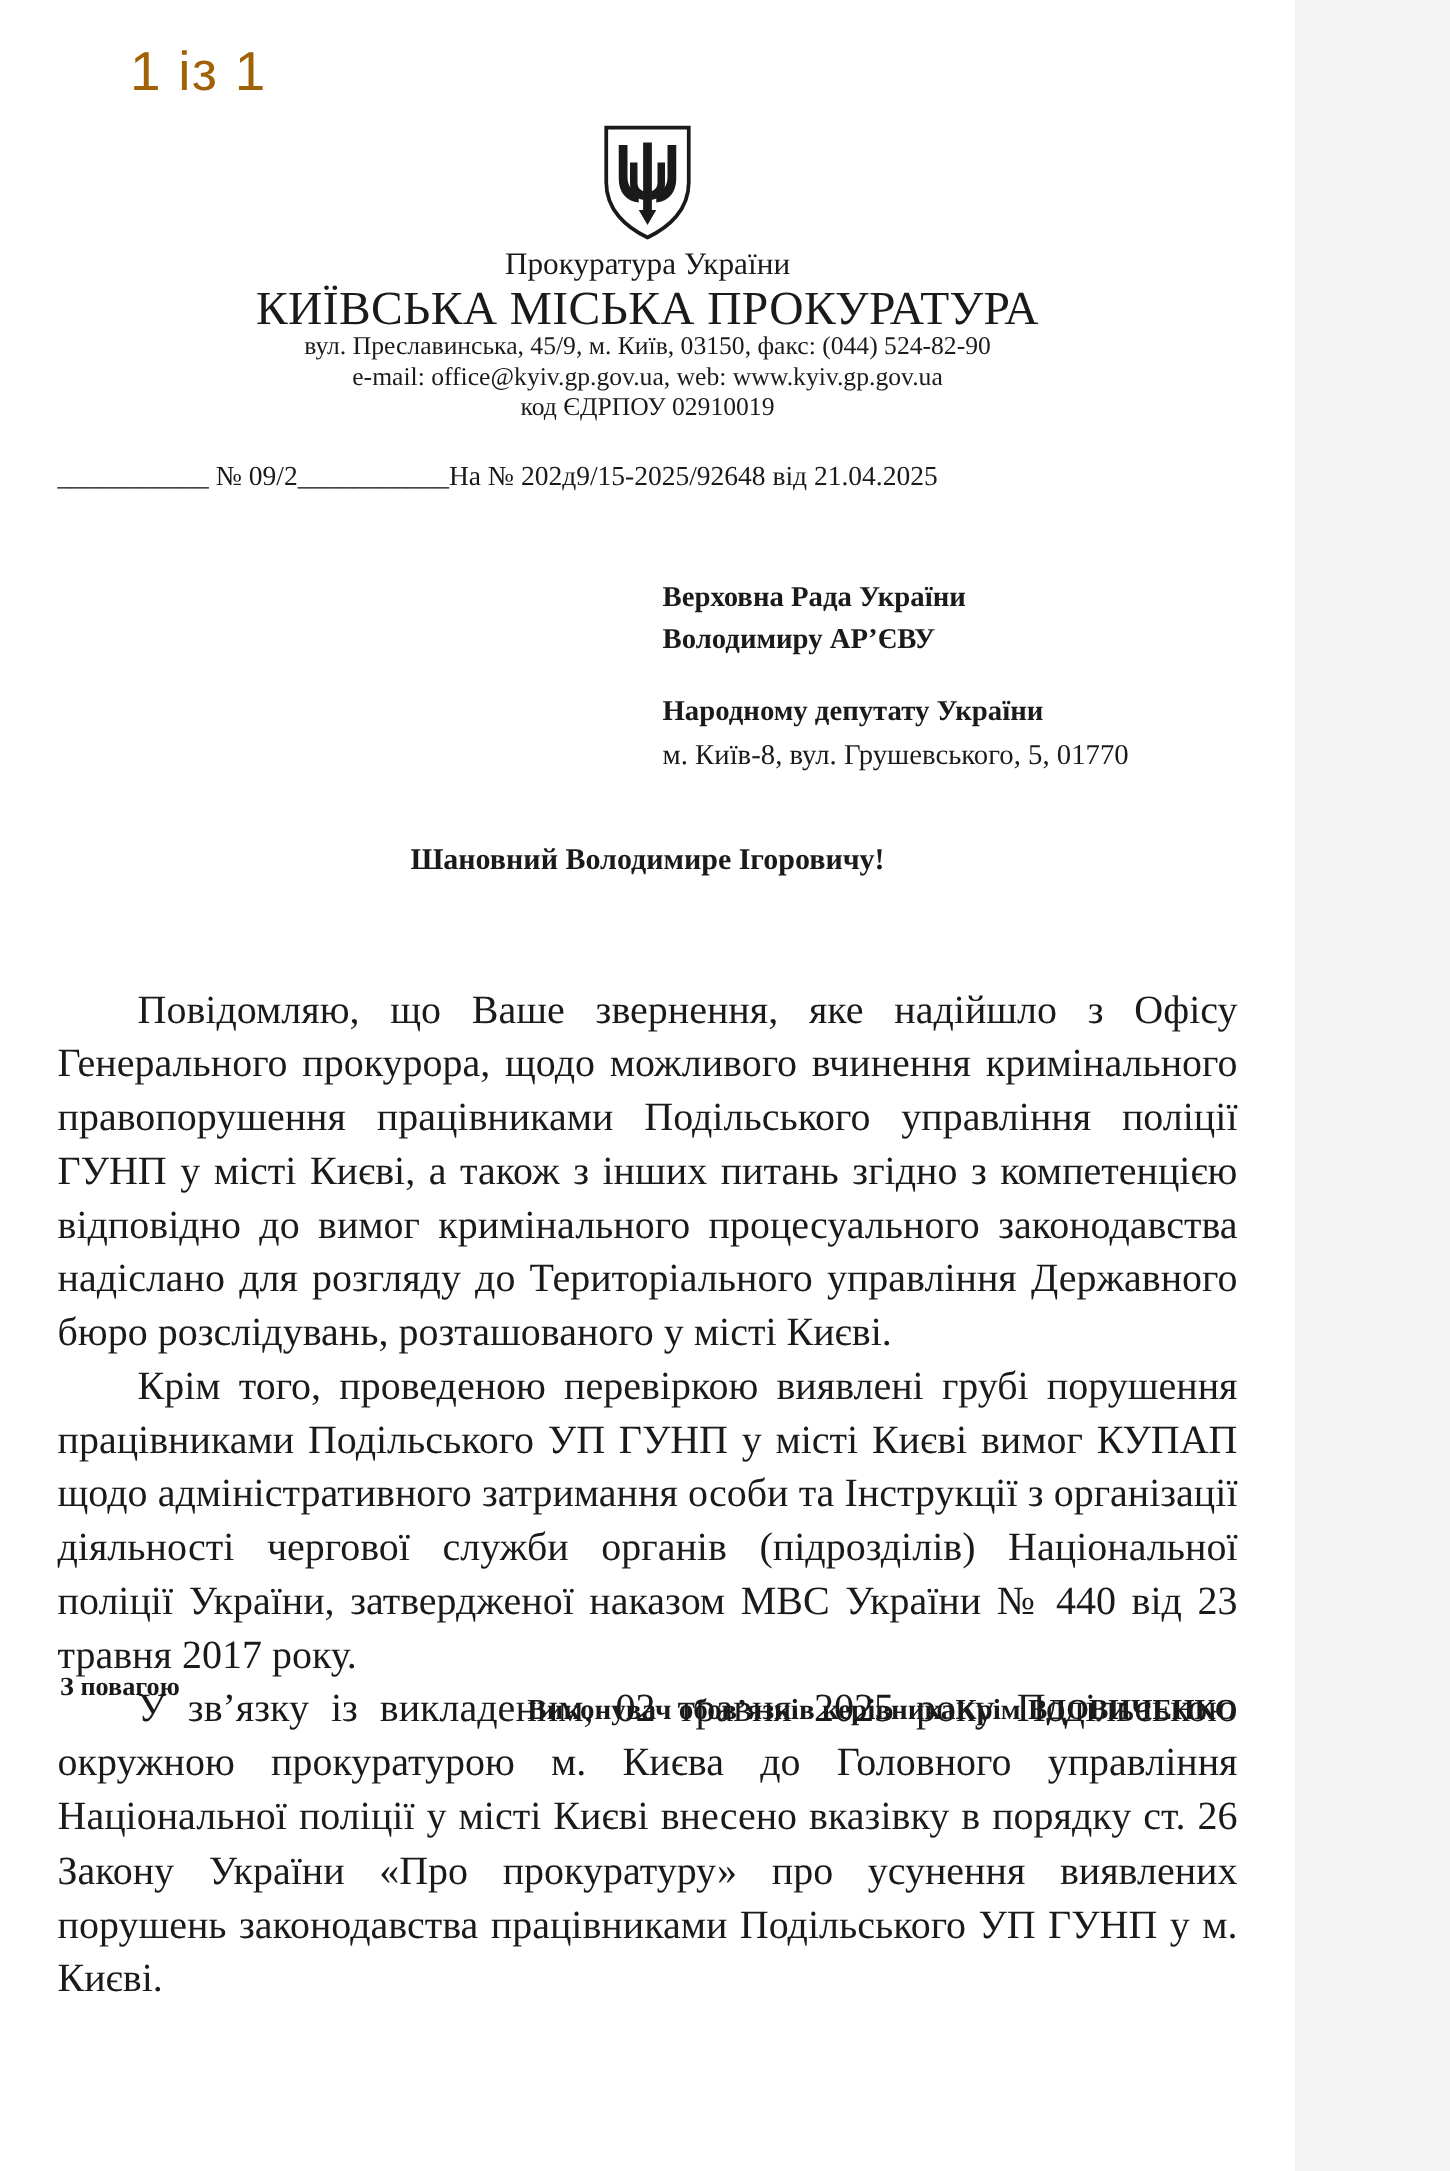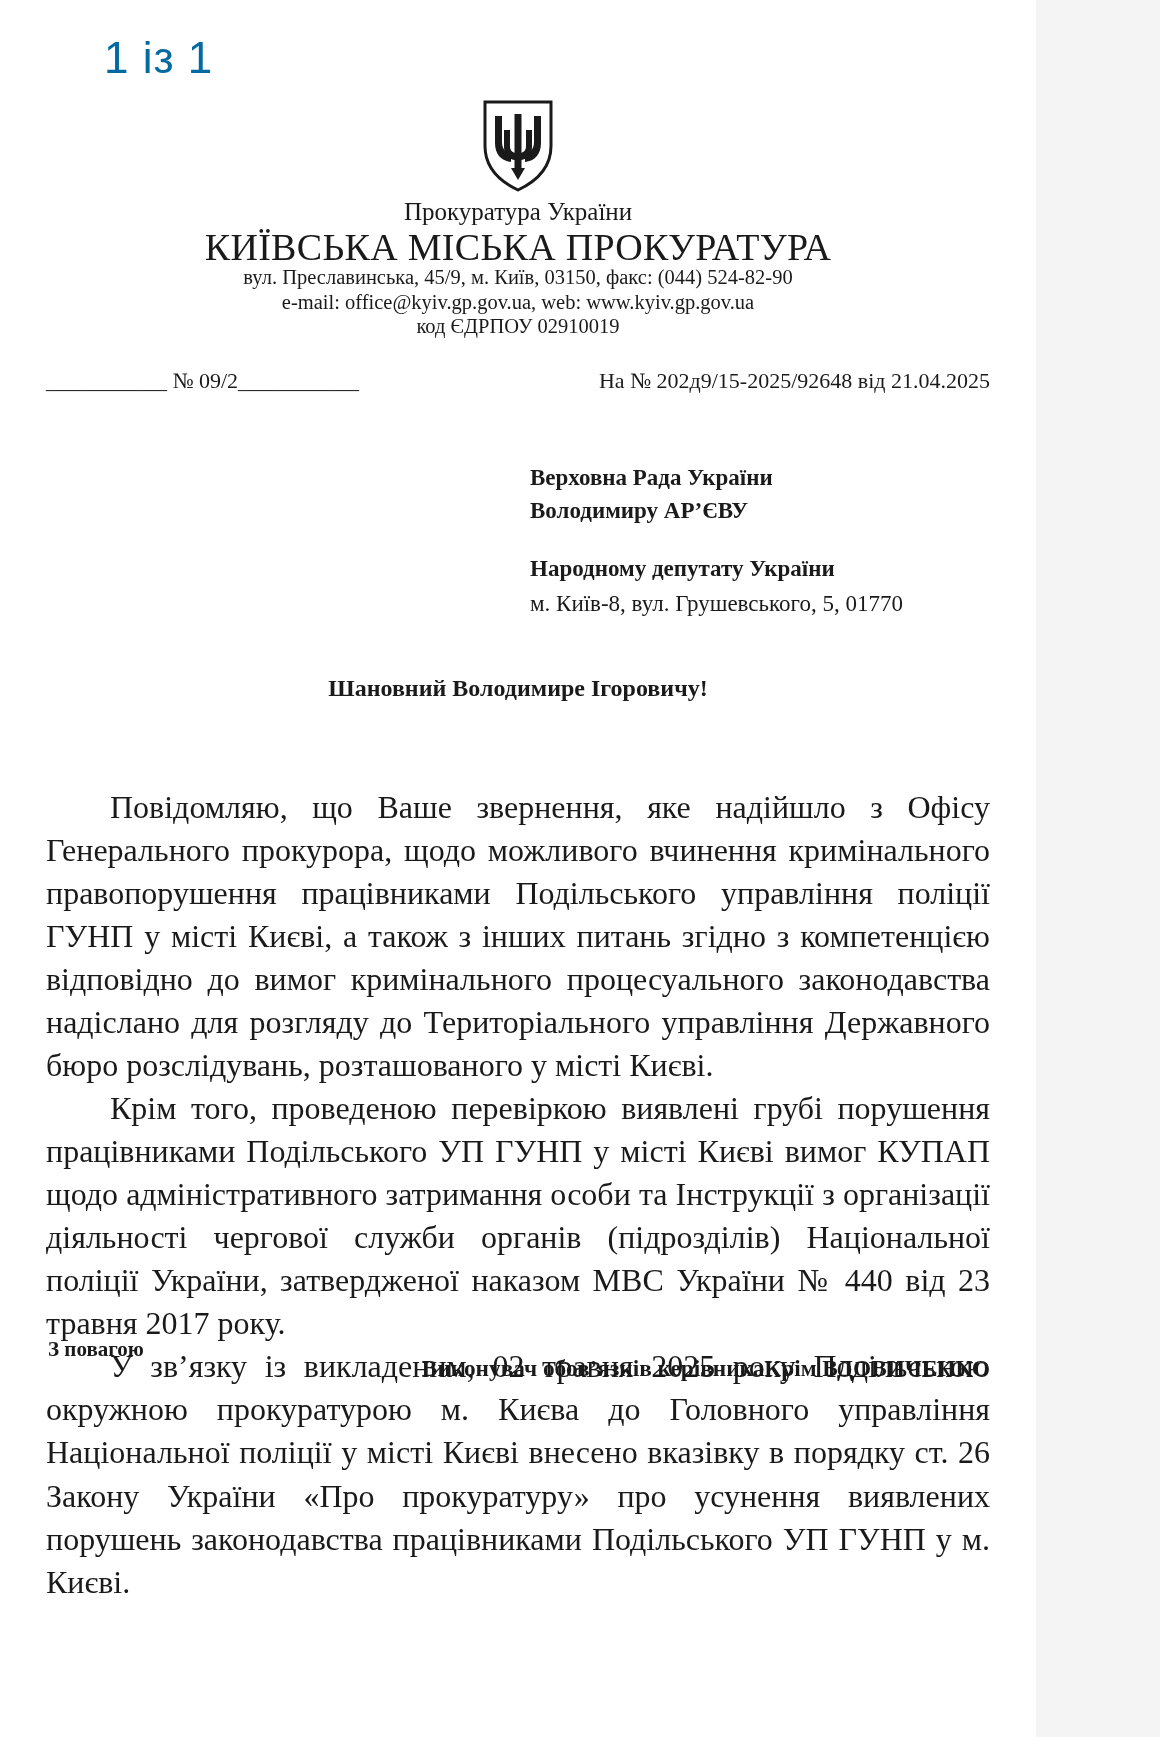--- a/index.html
+++ b/index.html
@@ -41,21 +41,21 @@
   }
 
   
   .page-counter {
     position: absolute;
     left: 104px;
     top: 36px;
     font-family: "Liberation Sans", sans-serif;
     font-size: 44px;
     font-weight: 400;
-    color: #0369a1;
+    color: #a16207;
     letter-spacing: 1px;
     line-height: 1;
   }
 
   
   .doc {
     position: absolute;
     left: 0;
     top: 0;
     width: 1036px;
@@ -93,21 +93,21 @@
   .org-contact3 { top: 315px; font-size: 20.5px; }
 
   
   .ref-row {
     position: absolute;
     left: 46px;
     top: 368px;
     width: 944px;
     font-size: 22px;
     display: flex;
-    justify-content: space-between;
+    justify-content: flex-start;
     align-items: baseline;
   }
   .ref-out { white-space: pre; }
   .ref-in { white-space: nowrap; }
 
   
   .addressee {
     position: absolute;
     left: 530px;
     top: 462px;

